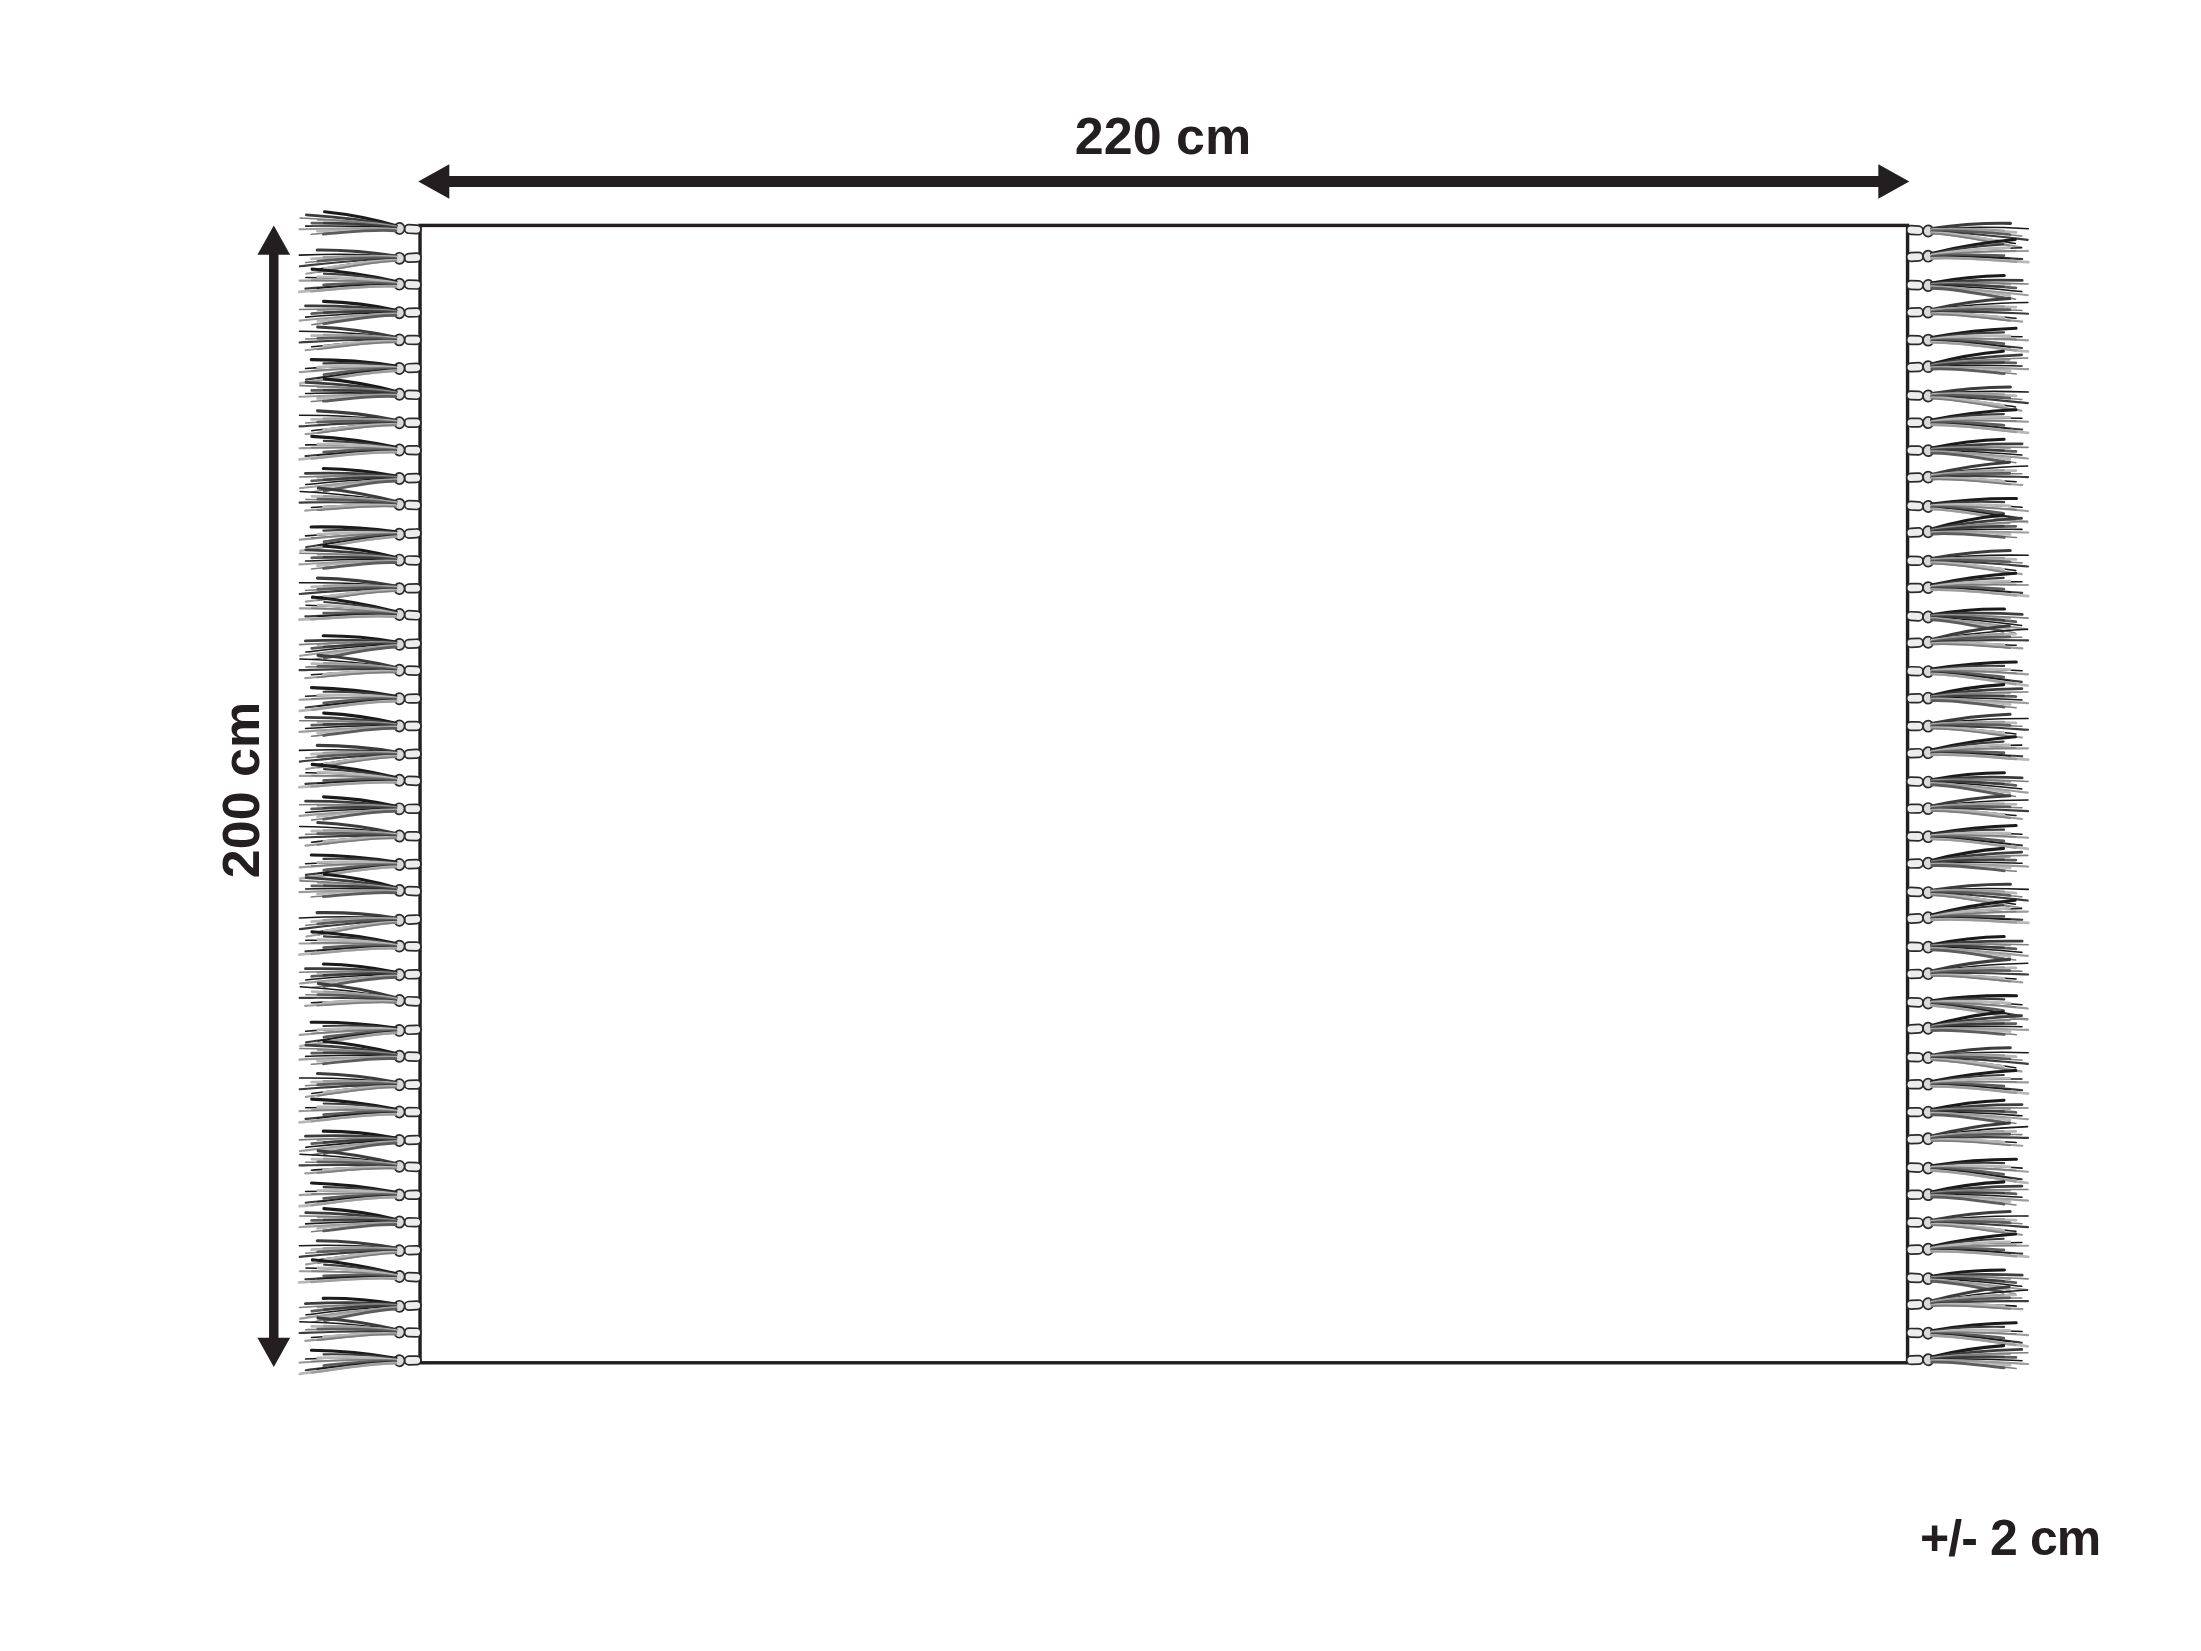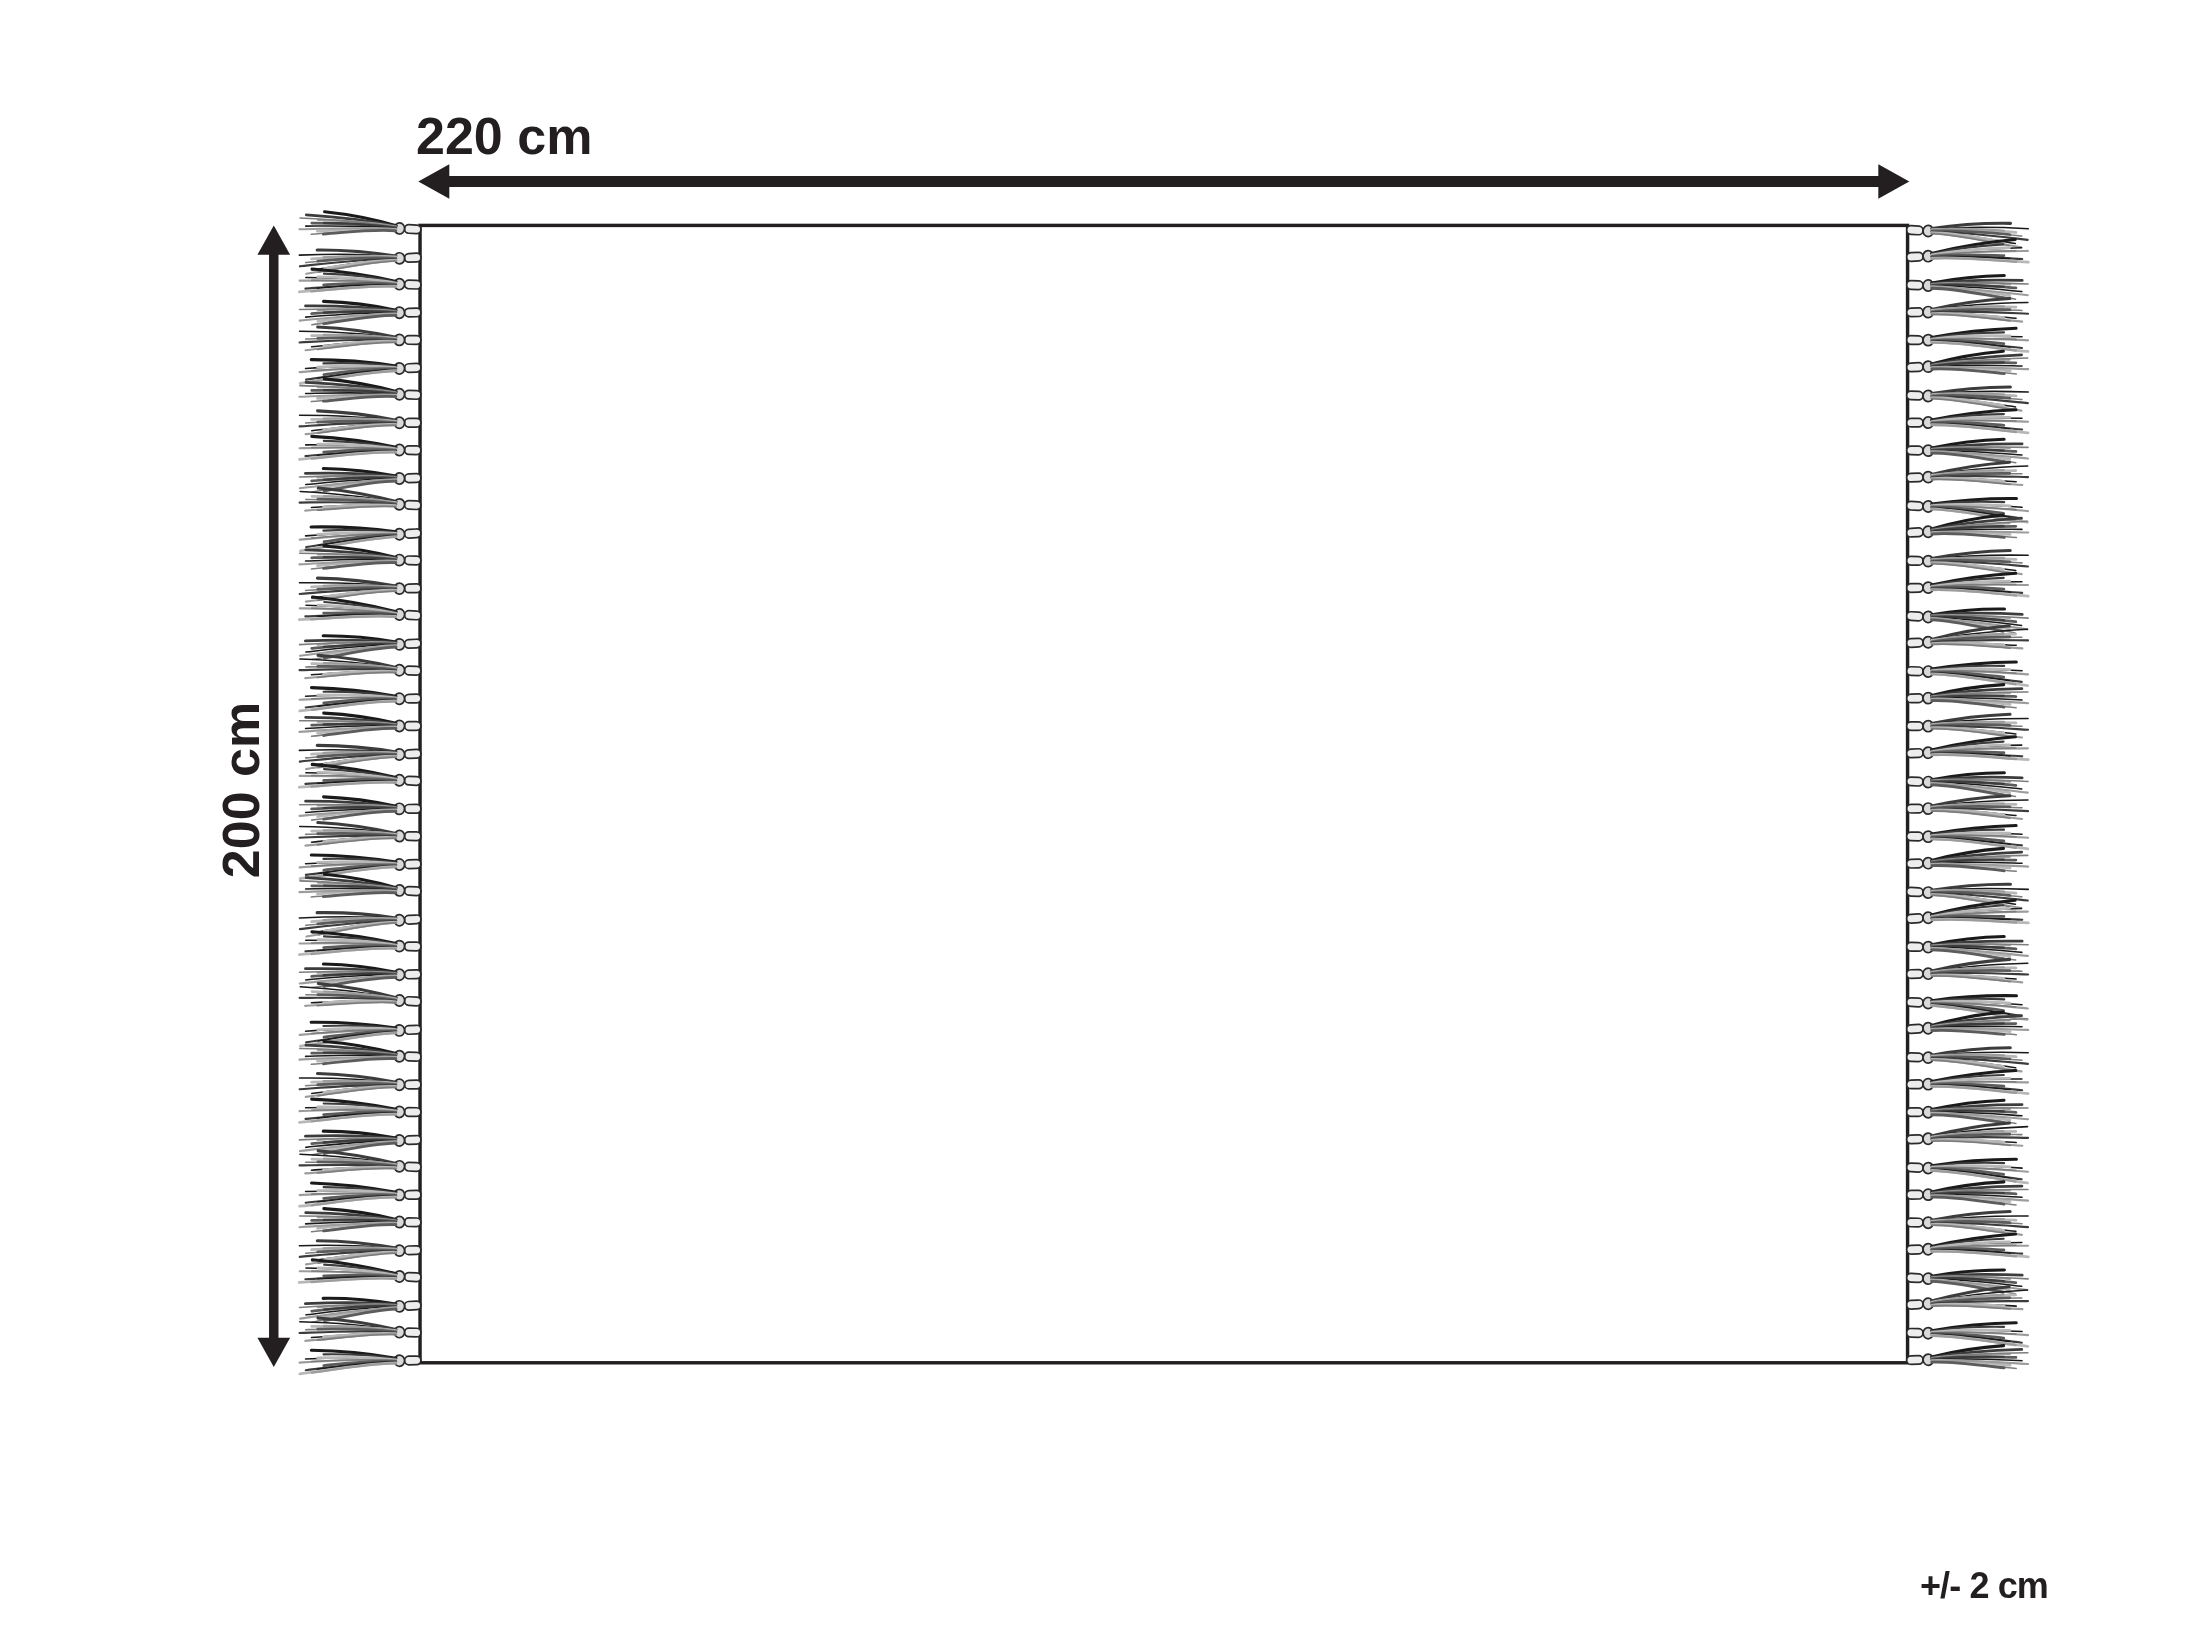--- a/index.html
+++ b/index.html
@@ -1,22 +1,22 @@
 <!DOCTYPE html>
 <html style="font-size:13.8px"><head>
 <meta charset="utf-8">
 <style>
   html,body{margin:0;padding:0;background:#fff;}
   body{width:2202px;height:1651px;font-family:"Liberation Sans",sans-serif;}
   .canvas{position:relative;width:2202px;height:1651px;background:#fff;overflow:hidden;}
   svg.diagram{position:absolute;left:0;top:0;}
   .label{position:absolute;color:var(--ink,#231f20);font-weight:bold;line-height:1;white-space:nowrap;}
-  .label-width{left:416px;top:110px;width:1494px;font-size:52px;letter-spacing:0px;}
+  .label-width{left:416px;top:110px;width:1494px;text-align:center;font-size:52px;letter-spacing:0px;}
   .label-height{left:241px;top:790px;font-size:52px;transform:translate(-50%,-50%) rotate(-90deg);}
-  .label-tolerance{left:1920px;top:1568px;font-size:36px;letter-spacing:-0.9px;}
+  .label-tolerance{left:1920px;top:1513px;font-size:50px;letter-spacing:-0.9px;}
 </style>
 </head>
 <body style="--ink: #231f20;">
 
 <div class="canvas">
 
   <svg class="diagram" width="2202" height="1651" viewBox="0 0 2559 1919">
 
     <defs id="tassel-defs">
         <g id="tassel0">

